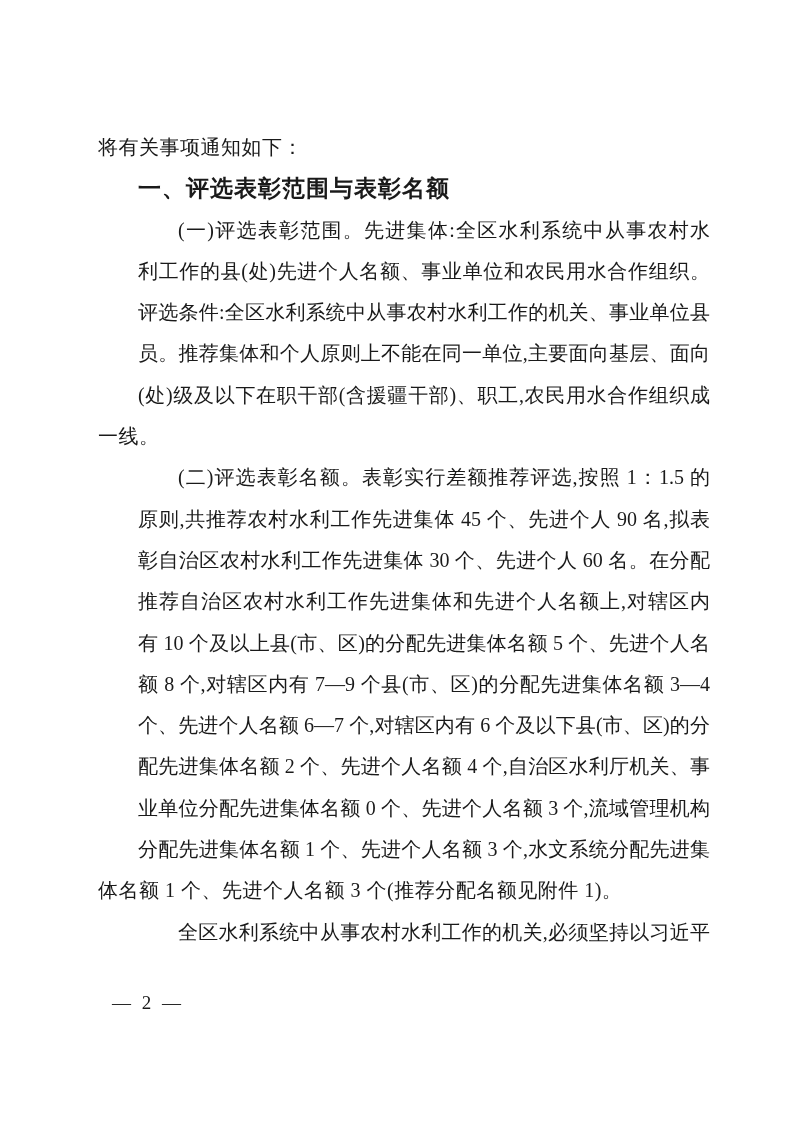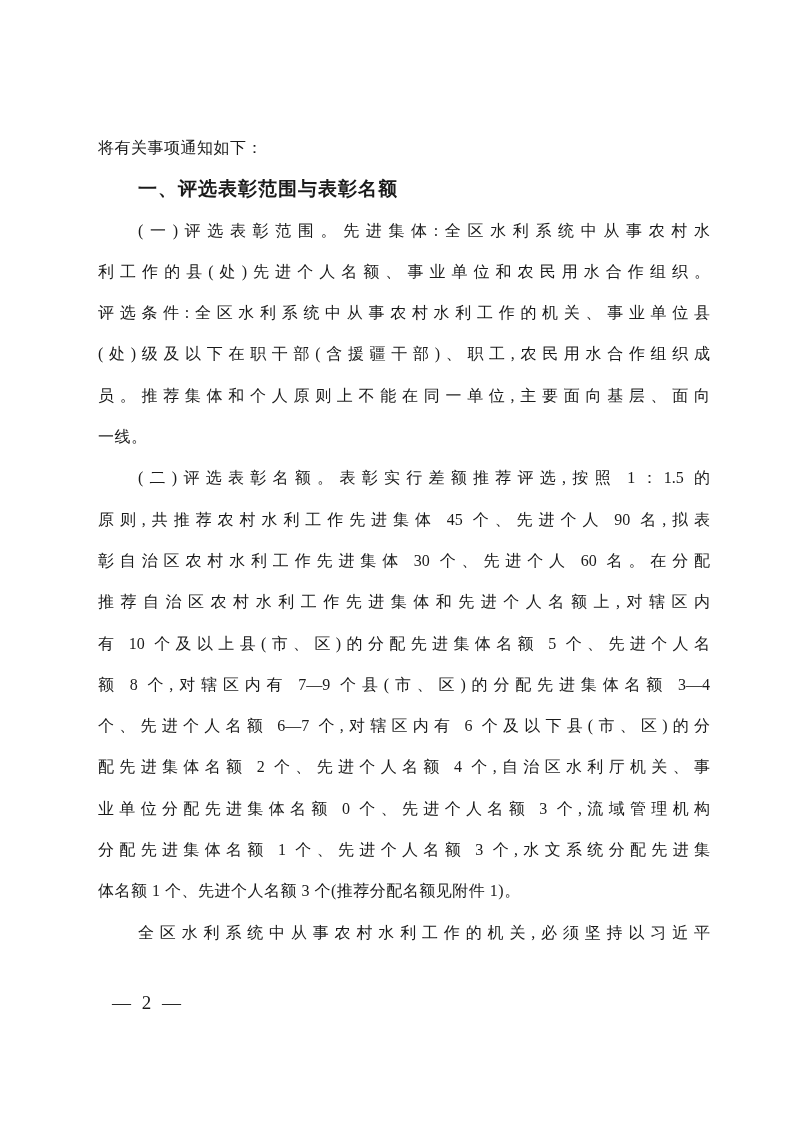--- a/index.html
+++ b/index.html
@@ -19,38 +19,39 @@
   }
   .text-block {
     position: absolute;
     left: 98px;
     top: 127px;
     width: 612px;
   }
   .line {
     height: 41.3px;
     line-height: 41.3px;
-    font-size: 16px;
+    font-size: 20px;
     letter-spacing: 0.5px;
     white-space: nowrap;
     overflow: hidden;
   }
   .line.justify {
     white-space: normal;
     text-align: justify;
     text-align-last: justify;
     letter-spacing: 0;
+    margin-left: 40px;
   }
   .line.indent {
     text-indent: 40px;
   }
   .line.heading {
     font-family: "Liberation Sans", sans-serif;
     font-weight: 700;
-    font-size: 19px;
+    font-size: 23px;
     letter-spacing: 1px;
     white-space: nowrap;
     text-align: left;
   }
   .page-number {
     position: absolute;
     left: 112px;
     top: 988px;
     height: 30px;
     line-height: 30px;
@@ -62,22 +63,22 @@
 </head>
 <body>
 
 <div class="doc-page">
   <div class="text-block">
       <div class="line plain">将有关事项通知如下：</div>
       <div class="line heading indent">一、评选表彰范围与表彰名额</div>
       <div class="line justify indent">(一)评选表彰范围。先进集体:全区水利系统中从事农村水</div>
       <div class="line justify">利工作的县(处)先进个人名额、事业单位和农民用水合作组织。</div>
       <div class="line justify">评选条件:全区水利系统中从事农村水利工作的机关、事业单位县</div>
+      <div class="line justify">员。推荐集体和个人原则上不能在同一单位,主要面向基层、面向</div>
       <div class="line justify">(处)级及以下在职干部(含援疆干部)、职工,农民用水合作组织成</div>
-      <div class="line justify">员。推荐集体和个人原则上不能在同一单位,主要面向基层、面向</div>
       <div class="line plain">一线。</div>
       <div class="line justify indent">(二)评选表彰名额。表彰实行差额推荐评选,按照 1：1.5 的</div>
       <div class="line justify">原则,共推荐农村水利工作先进集体 45 个、先进个人 90 名,拟表</div>
       <div class="line justify">彰自治区农村水利工作先进集体 30 个、先进个人 60 名。在分配</div>
       <div class="line justify">推荐自治区农村水利工作先进集体和先进个人名额上,对辖区内</div>
       <div class="line justify">有 10 个及以上县(市、区)的分配先进集体名额 5 个、先进个人名</div>
       <div class="line justify">额 8 个,对辖区内有 7—9 个县(市、区)的分配先进集体名额 3—4</div>
       <div class="line justify">个、先进个人名额 6—7 个,对辖区内有 6 个及以下县(市、区)的分</div>
       <div class="line justify">配先进集体名额 2 个、先进个人名额 4 个,自治区水利厅机关、事</div>
       <div class="line justify">业单位分配先进集体名额 0 个、先进个人名额 3 个,流域管理机构</div>

